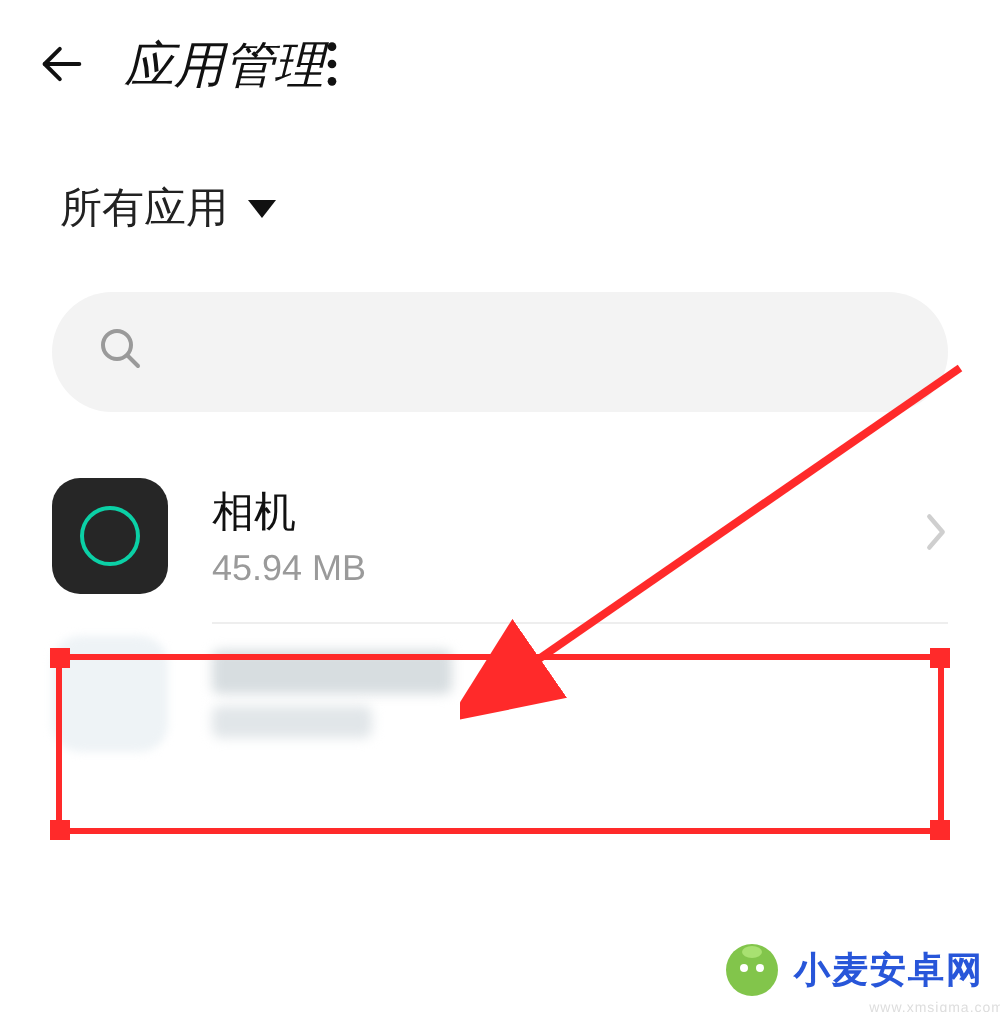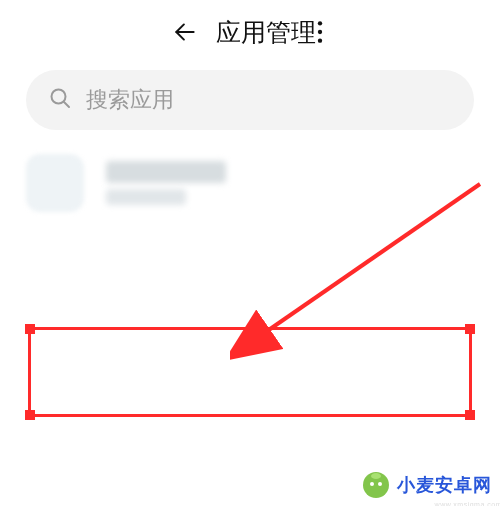--- a/index.html
+++ b/index.html
@@ -3,21 +3,22 @@
   <meta charset="utf-8">
   <style>
     * { margin: 0; padding: 0; box-sizing: border-box; -webkit-font-smoothing: antialiased; }
     html, body { width: 500px; height: 506px; background: #fff; font-family: -apple-system, "PingFang SC", "Microsoft YaHei", sans-serif; color: #000; overflow: hidden; }
 
     .header {
       display: flex;
       align-items: center;
       height: 64px;
       padding: 0 22px 0 18px;
-      justify-content: center;
+      justify-content: flex-start;
+      font-style: italic;
     }
     .header-left { display: flex; align-items: center; gap: 18px; }
     .title { font-size: 25px; font-weight: 500; color: #111; }
     .icon-back svg, .icon-more svg { display: block; }
 
     .filter-row {
       display: flex;
       align-items: center;
       padding: 26px 30px 22px 30px;
       font-size: 21px;
@@ -152,33 +153,55 @@
     </div>
     <span class="icon-more">
       <svg width="8" height="26" viewBox="0 0 6 24" fill="#111">
         <circle cx="3" cy="4" r="2"></circle>
         <circle cx="3" cy="12" r="2"></circle>
         <circle cx="3" cy="20" r="2"></circle>
       </svg>
     </span>
   </div>
 
+  <div class="filter-row">
+    <span>所有应用</span>
+    <span class="caret">
+      <svg width="14" height="10" viewBox="0 0 14 10" fill="#111">
+          <polygon points="0,0 14,0 7,9"></polygon>
+        </svg>
+    </span>
+  </div>
 
   <div class="search">
     <span>
       <svg width="24" height="24" viewBox="0 0 24 24" fill="none" stroke="#9a9a9a" stroke-width="2" stroke-linecap="round">
         <circle cx="10.5" cy="10.5" r="7"></circle>
         <line x1="16" y1="16" x2="21" y2="21"></line>
       </svg>
     </span>
-    <span class="search-text">搜索应用</span>
   </div>
 
   <div class="list">
 
+    <div class="row">
+      <div class="app-icon icon-camera">
+        <div class="lens-outer"></div>
+      </div>
+      <div class="meta">
+        <div class="name">相机</div>
+        <div class="size">45.94 MB</div>
+      </div>
+      <span class="chev">
+        <svg width="12" height="20" viewBox="0 0 10 18" fill="none" stroke="#cfcfcf" stroke-width="2" stroke-linecap="round" stroke-linejoin="round">
+            <polyline points="2 2 8 9 2 16"></polyline>
+          </svg>
+      </span>
+      <div class="divider"></div>
+    </div>
 
 
     <div class="frag-row">
       <div class="app-icon icon-placeholder"></div>
       <div class="frag-meta">
         <div class="frag-line1"></div>
         <div class="frag-line2"></div>
       </div>
     </div>
 

